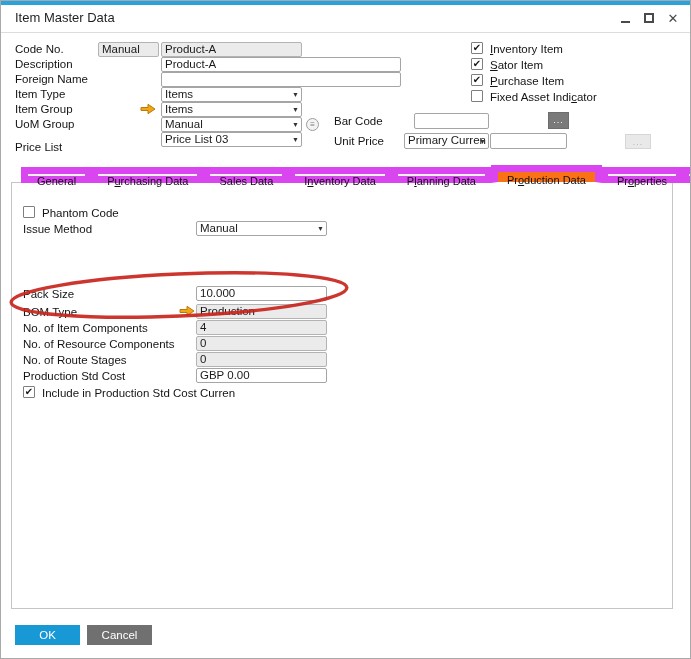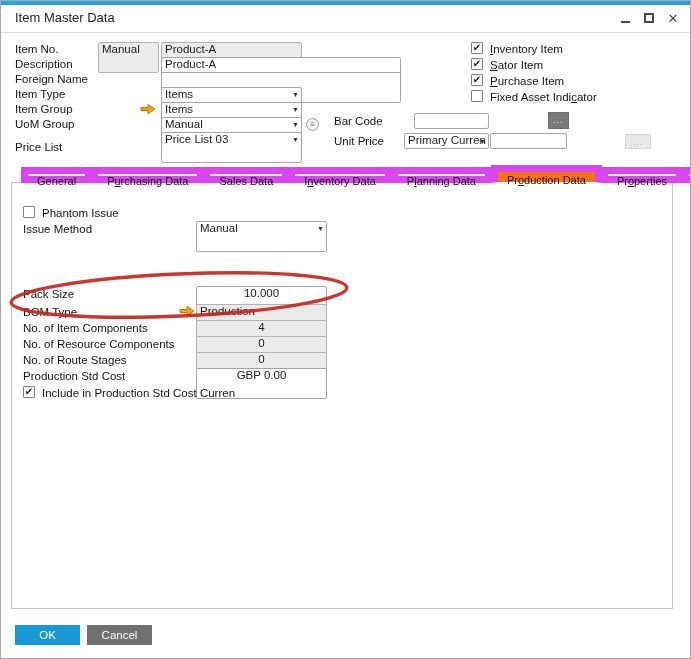--- a/index.html
+++ b/index.html
@@ -15,26 +15,26 @@
   .wc { width:14px; height:14px; display:flex; align-items:center; justify-content:center; cursor:pointer; color:#4a4a4a; }
   .wc .min-bar { width:9px; height:2px; background:#4a4a4a; margin-top:8px; }
   .wc .max-box { width:10px; height:10px; border:2px solid #4a4a4a; }
   .wc.close { font-size:13px; font-weight:bold; }
   .title-sep { position:absolute; left:0; top:31px; width:100%; height:1px; background:#dcdcdc; }
 
   .lbl { position:absolute; white-space:nowrap; color:#141414; }
   .mn { text-decoration:underline; }
 
   .field, .dd {
-    position:absolute; height:31px; background:#fff; border:1px solid #a5a5a5;
+    position:absolute; height:15px; background:#fff; border:1px solid #a5a5a5;
     border-radius:2px; font-size:11.5px; line-height:13px; padding:0 3px;
     white-space:nowrap; overflow:hidden;
   }
   .field.grey { background:#ebebeb; border-color:#b3b3b3; }
-  .field.num { text-align:center; }
+  .field.num { text-align:left; }
   .dd { padding-right:16px; }
   .dd-arrow {
     position:absolute; right:2px; top:3px; font-size:7px; color:#333; line-height:8px;
   }
   .cb {
     position:absolute; width:12px; height:12px; background:#fff;
     border:1px solid #7f7f7f; border-radius:1px; font-size:10px; line-height:11px;
     text-align:center; color:#1c1c1c; cursor:pointer;
   }
   .cb.checked::after { content:"✔"; position:relative; top:-1px; }
@@ -80,21 +80,21 @@
     <span class="wc">
         <span class="min-bar"></span>
       </span>
     <span class="wc">
         <span class="max-box"></span>
       </span>
     <span class="wc close">✕</span>
   </div>
   <div class="title-sep"></div>
 
-  <span class="lbl" style="left:14px;top:42px">Item No.</span>
+  <span class="lbl" style="left:14px;top:42px">Code No.</span>
   <span class="lbl" style="left:14px;top:57px">Description</span>
   <span class="lbl" style="left:14px;top:72px">Foreign Name</span>
   <span class="lbl" style="left:14px;top:87px">Item Type</span>
   <span class="lbl" style="left:14px;top:102px">Item Group</span>
   <span class="lbl" style="left:14px;top:117px">UoM Group</span>
   <span class="lbl" style="left:14px;top:140px">Price List</span>
 
   <div class="field grey" style="left:97px;top:41px;width:61px">Manual</div>
   <div class="field grey" style="left:160px;top:41px;width:141px">Product-A</div>
   <div class="field" style="left:160px;top:56px;width:240px">Product-A</div>
@@ -156,21 +156,21 @@
     <div class="tab"><span>P</span><span class="mn">l</span><span>anning Data</span></div>
     <div class="tab active"><span>Pr</span><span class="mn">o</span><span>duction Data</span></div>
     <div class="tab"><span>Pr</span><span class="mn">o</span><span>perties</span></div>
     <div class="tab"><span>Remar</span><span class="mn">k</span><span>s</span></div>
     <div class="tab"><span class="mn"></span><span></span></div>
   </div>
 
   <div class="panel"></div>
 
   <span class="cb" style="left:22px;top:205px;z-index:5"></span>
-  <span class="lbl" style="left:41px;top:206px;z-index:5">Phantom Issue</span>
+  <span class="lbl" style="left:41px;top:206px;z-index:5">Phantom Code</span>
 
   <span class="lbl" style="left:22px;top:222px;z-index:5">Issue Method</span>
   <div class="dd" style="left:195px;top:220px;width:131px;z-index:5">
     <span>Manual</span>
     <span class="dd-arrow">▼</span>
   </div>
 
   <span class="lbl" style="left:22px;top:287px;z-index:5">Pack Size</span>
   <div class="field num" style="left:195px;top:285px;width:131px;z-index:5">10.000</div>
 

